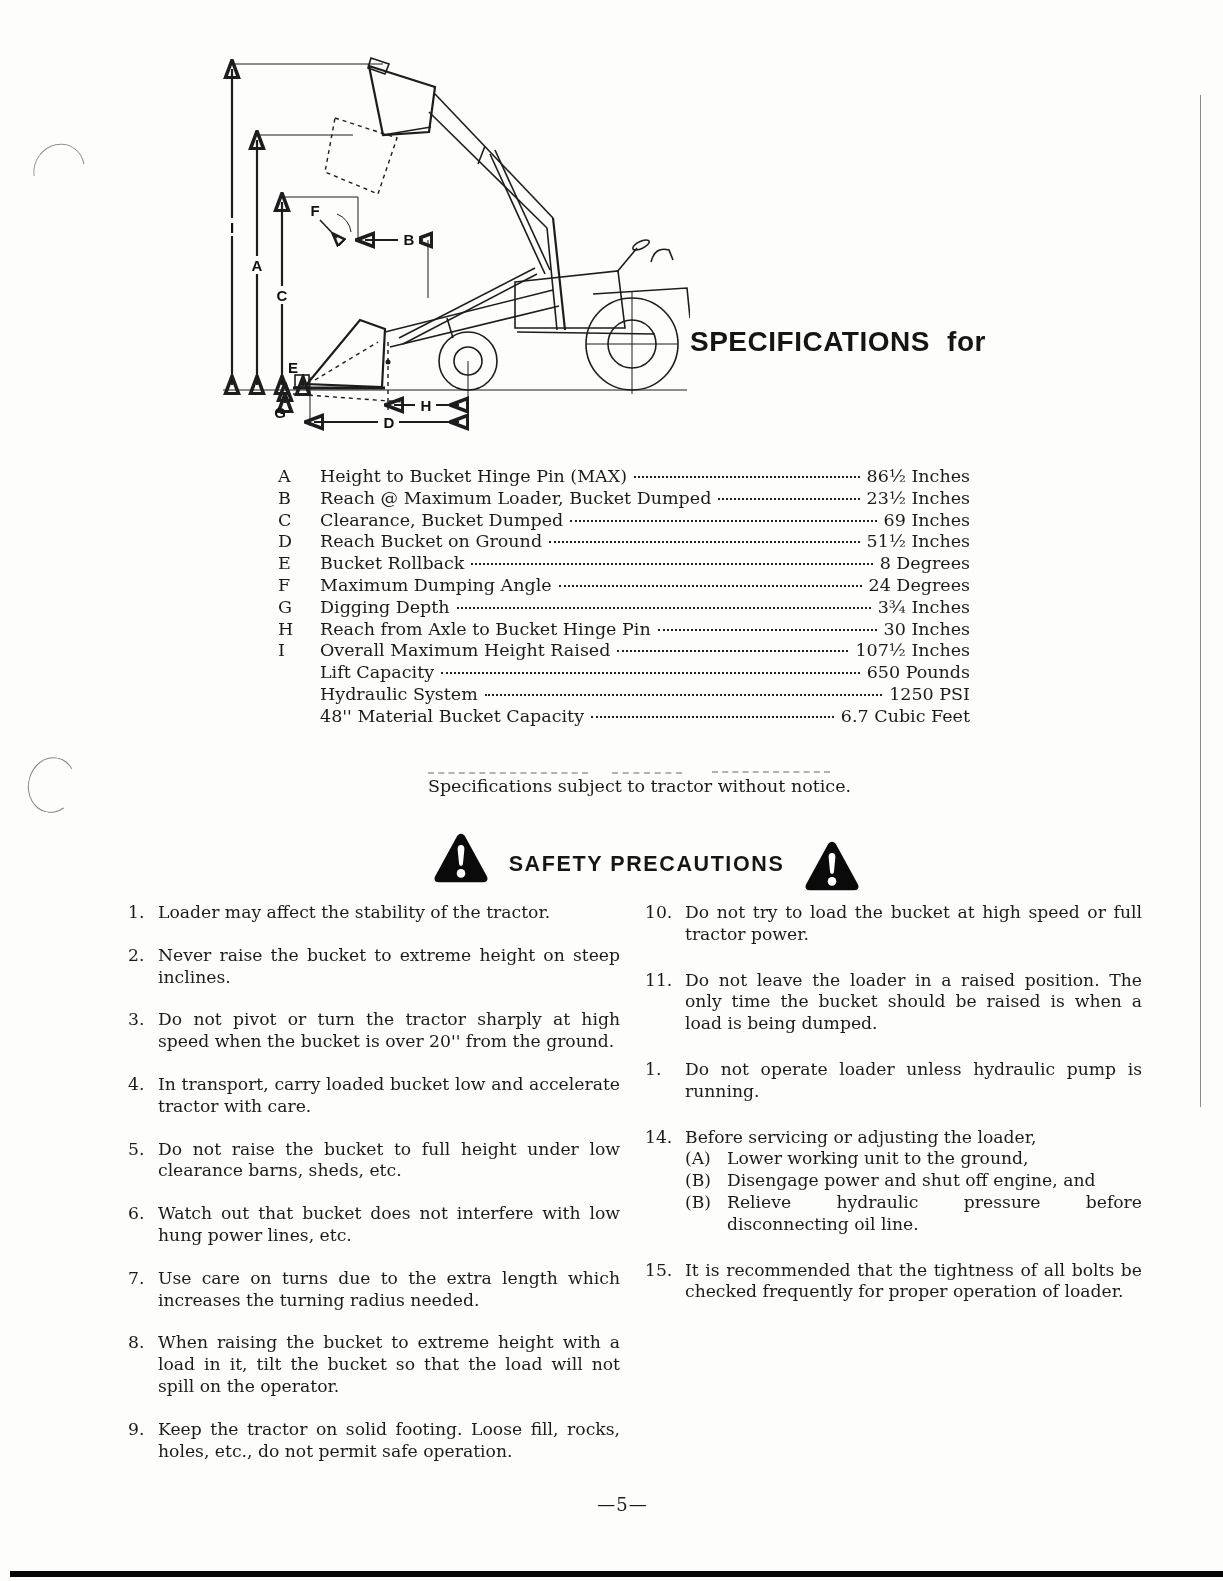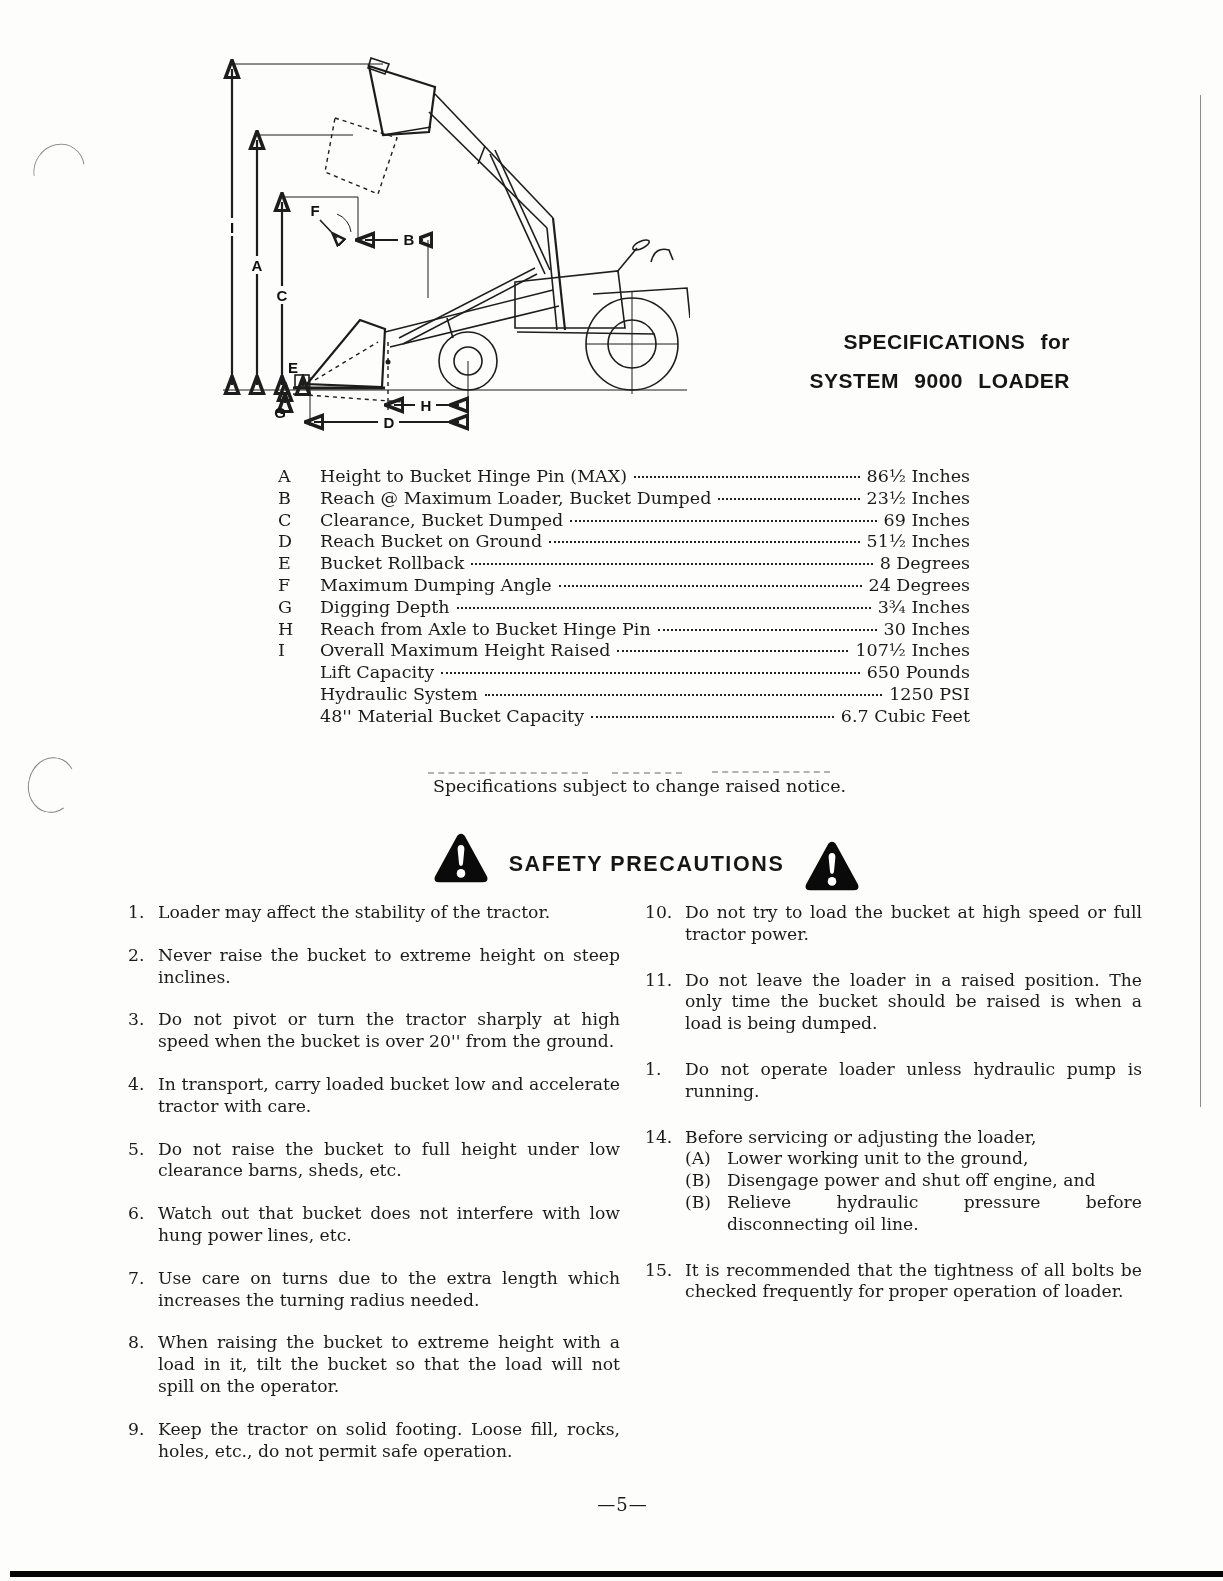--- a/index.html
+++ b/index.html
@@ -23,23 +23,23 @@
   .diagram .dash{stroke-dasharray:4 4;stroke-width:1.4;}
   .diagram text{
     fill:#111;stroke:none;
     font-family:"Liberation Sans", sans-serif;
     font-size:15px;font-weight:bold;text-anchor:middle;
   }
   .diagram rect.mask{fill:#fdfdfb;stroke:none;}
   
   .title{
     position:absolute;left:690px;top:322px;width:380px;
-    text-align:right;
+    text-align:left;
     font-family:"Liberation Sans", sans-serif;
-    font-weight:bold;font-size:21px;line-height:39px;
+    font-weight:bold;font-size:28px;line-height:39px;
     color:#151515;letter-spacing:.5px;word-spacing:9px;
   }
   
   .specs{position:absolute;left:278px;top:466px;width:692px;}
   .spec-row{display:flex;align-items:baseline;height:21.8px;font-size:17.5px;white-space:nowrap;}
   .spec-key{width:42px;flex:none;}
   .spec-leader{flex:1;border-bottom:2.4px dotted #222;margin:0 7px;transform:translateY(-4px);min-width:12px;}
   
   .note{position:absolute;left:56px;top:776px;width:1167px;text-align:center;font-size:17.5px;}
   .artifact-dash{position:absolute;border-top:2px dashed #9a9a9a;opacity:.75;}
@@ -163,21 +163,20 @@
     <text x="224" y="203">B</text>
     <text x="241" y="369">H</text>
     <text x="204" y="386">D</text>
     <text x="130" y="174">F</text>
     <text x="108" y="331">E</text>
     <text x="95" y="376">G</text>
   </svg>
 
   <div class="title">
     <div>SPECIFICATIONS for</div>
-    <div>SYSTEM 9000 LOADER</div>
   </div>
 
   <div class="specs">
     <div class="spec-row">
         <span class="spec-key">A</span>
         <span class="spec-label">Height to Bucket Hinge Pin (MAX)</span>
         <span class="spec-leader"></span>
         <span class="spec-value">86½ Inches</span>
       </div>
     <div class="spec-row">
@@ -244,21 +243,21 @@
         <span class="spec-key"></span>
         <span class="spec-label">48'' Material Bucket Capacity</span>
         <span class="spec-leader"></span>
         <span class="spec-value">6.7 Cubic Feet</span>
       </div>
   </div>
 
   <div class="artifact-dash" style="left:428px;top:772px;width:160px;"></div>
   <div class="artifact-dash" style="left:612px;top:772px;width:70px;"></div>
   <div class="artifact-dash" style="left:712px;top:771px;width:118px;"></div>
-  <div class="note">Specifications subject to change raised notice.</div>
+  <div class="note">Specifications subject to tractor without notice.</div>
 
   <div class="safety-head">
     <svg class="tri" viewBox="0 0 60 54">
       <path d="M30 1 Q33 1 35 5 L58 47 Q60 53 53 53 L7 53 Q0 53 2 47 L25 5 Q27 1 30 1 Z" fill="#0a0a0a"></path>
       <path d="M30 13 q4 0 3.6 5 l-1.4 14 q-.3 3.4 -2.2 3.4 q-1.9 0 -2.2 -3.4 l-1.4 -14 q-.4 -5 3.6 -5 Z" fill="#fff"></path>
       <circle cx="30" cy="43.5" r="4.6" fill="#fff"></circle>
     </svg>
     <span class="txt">SAFETY PRECAUTIONS</span>
     <svg class="tri right" viewBox="0 0 60 54">
       <path d="M30 1 Q33 1 35 5 L58 47 Q60 53 53 53 L7 53 Q0 53 2 47 L25 5 Q27 1 30 1 Z" fill="#0a0a0a"></path>

